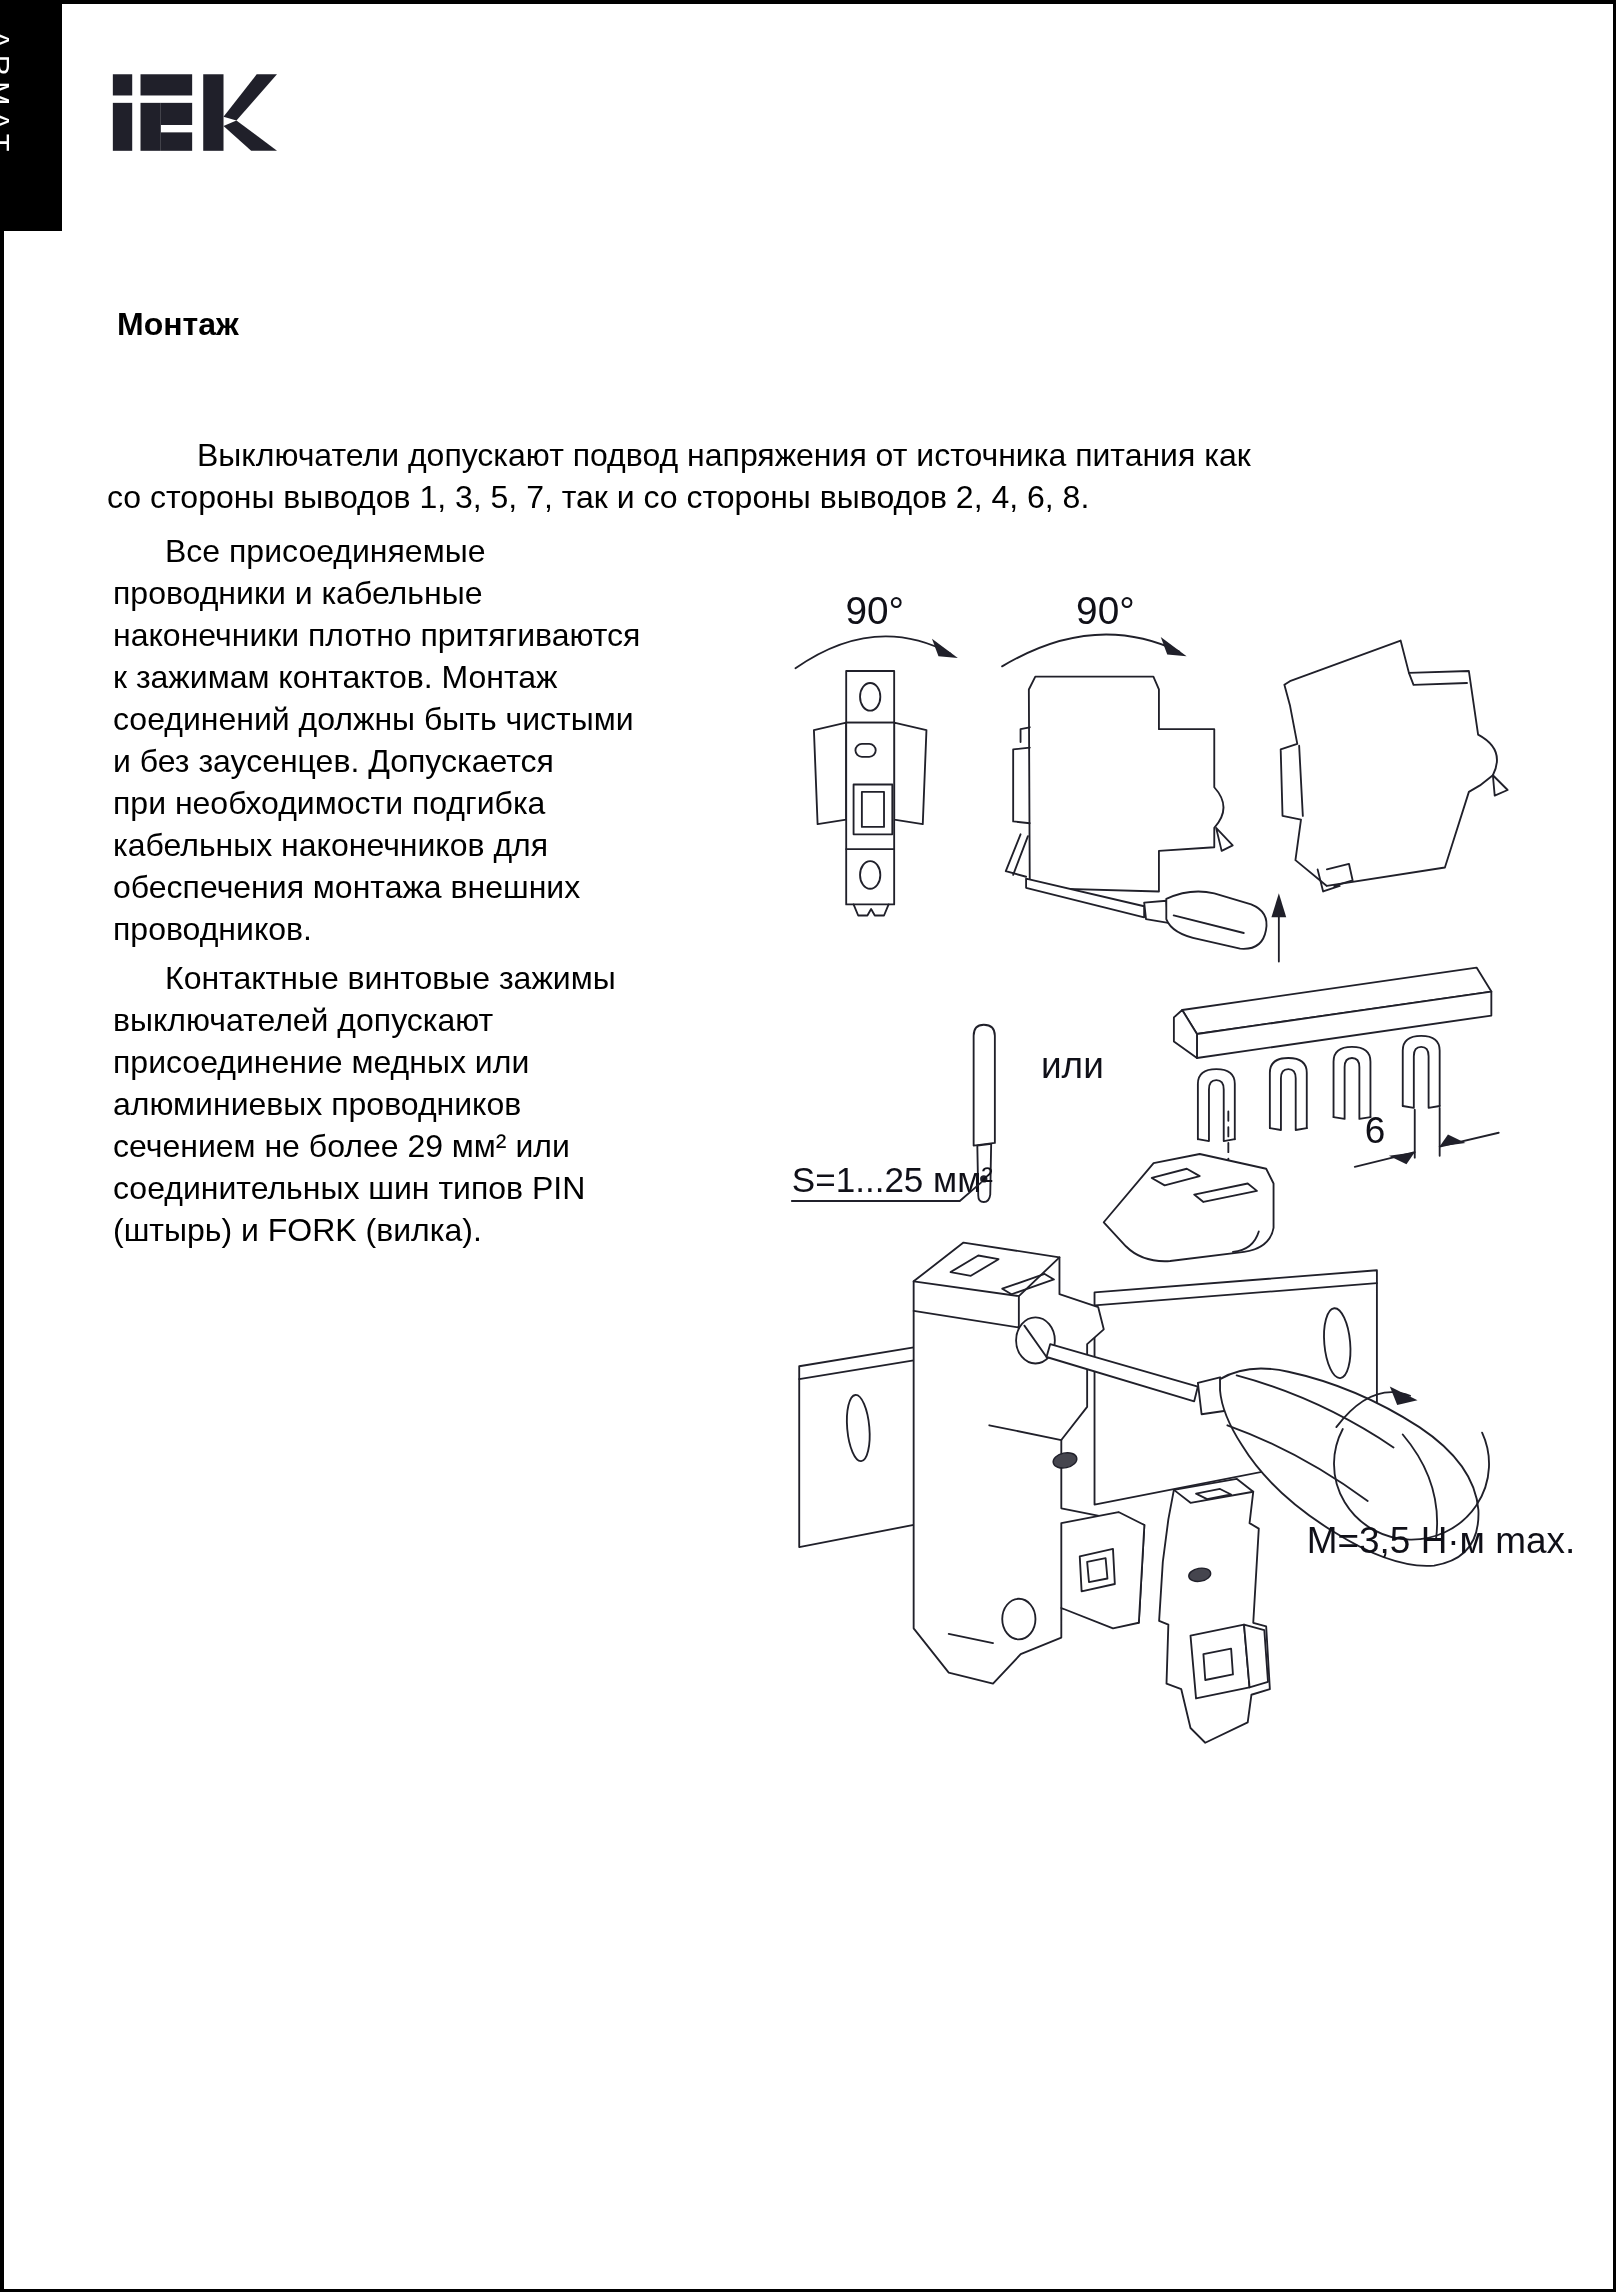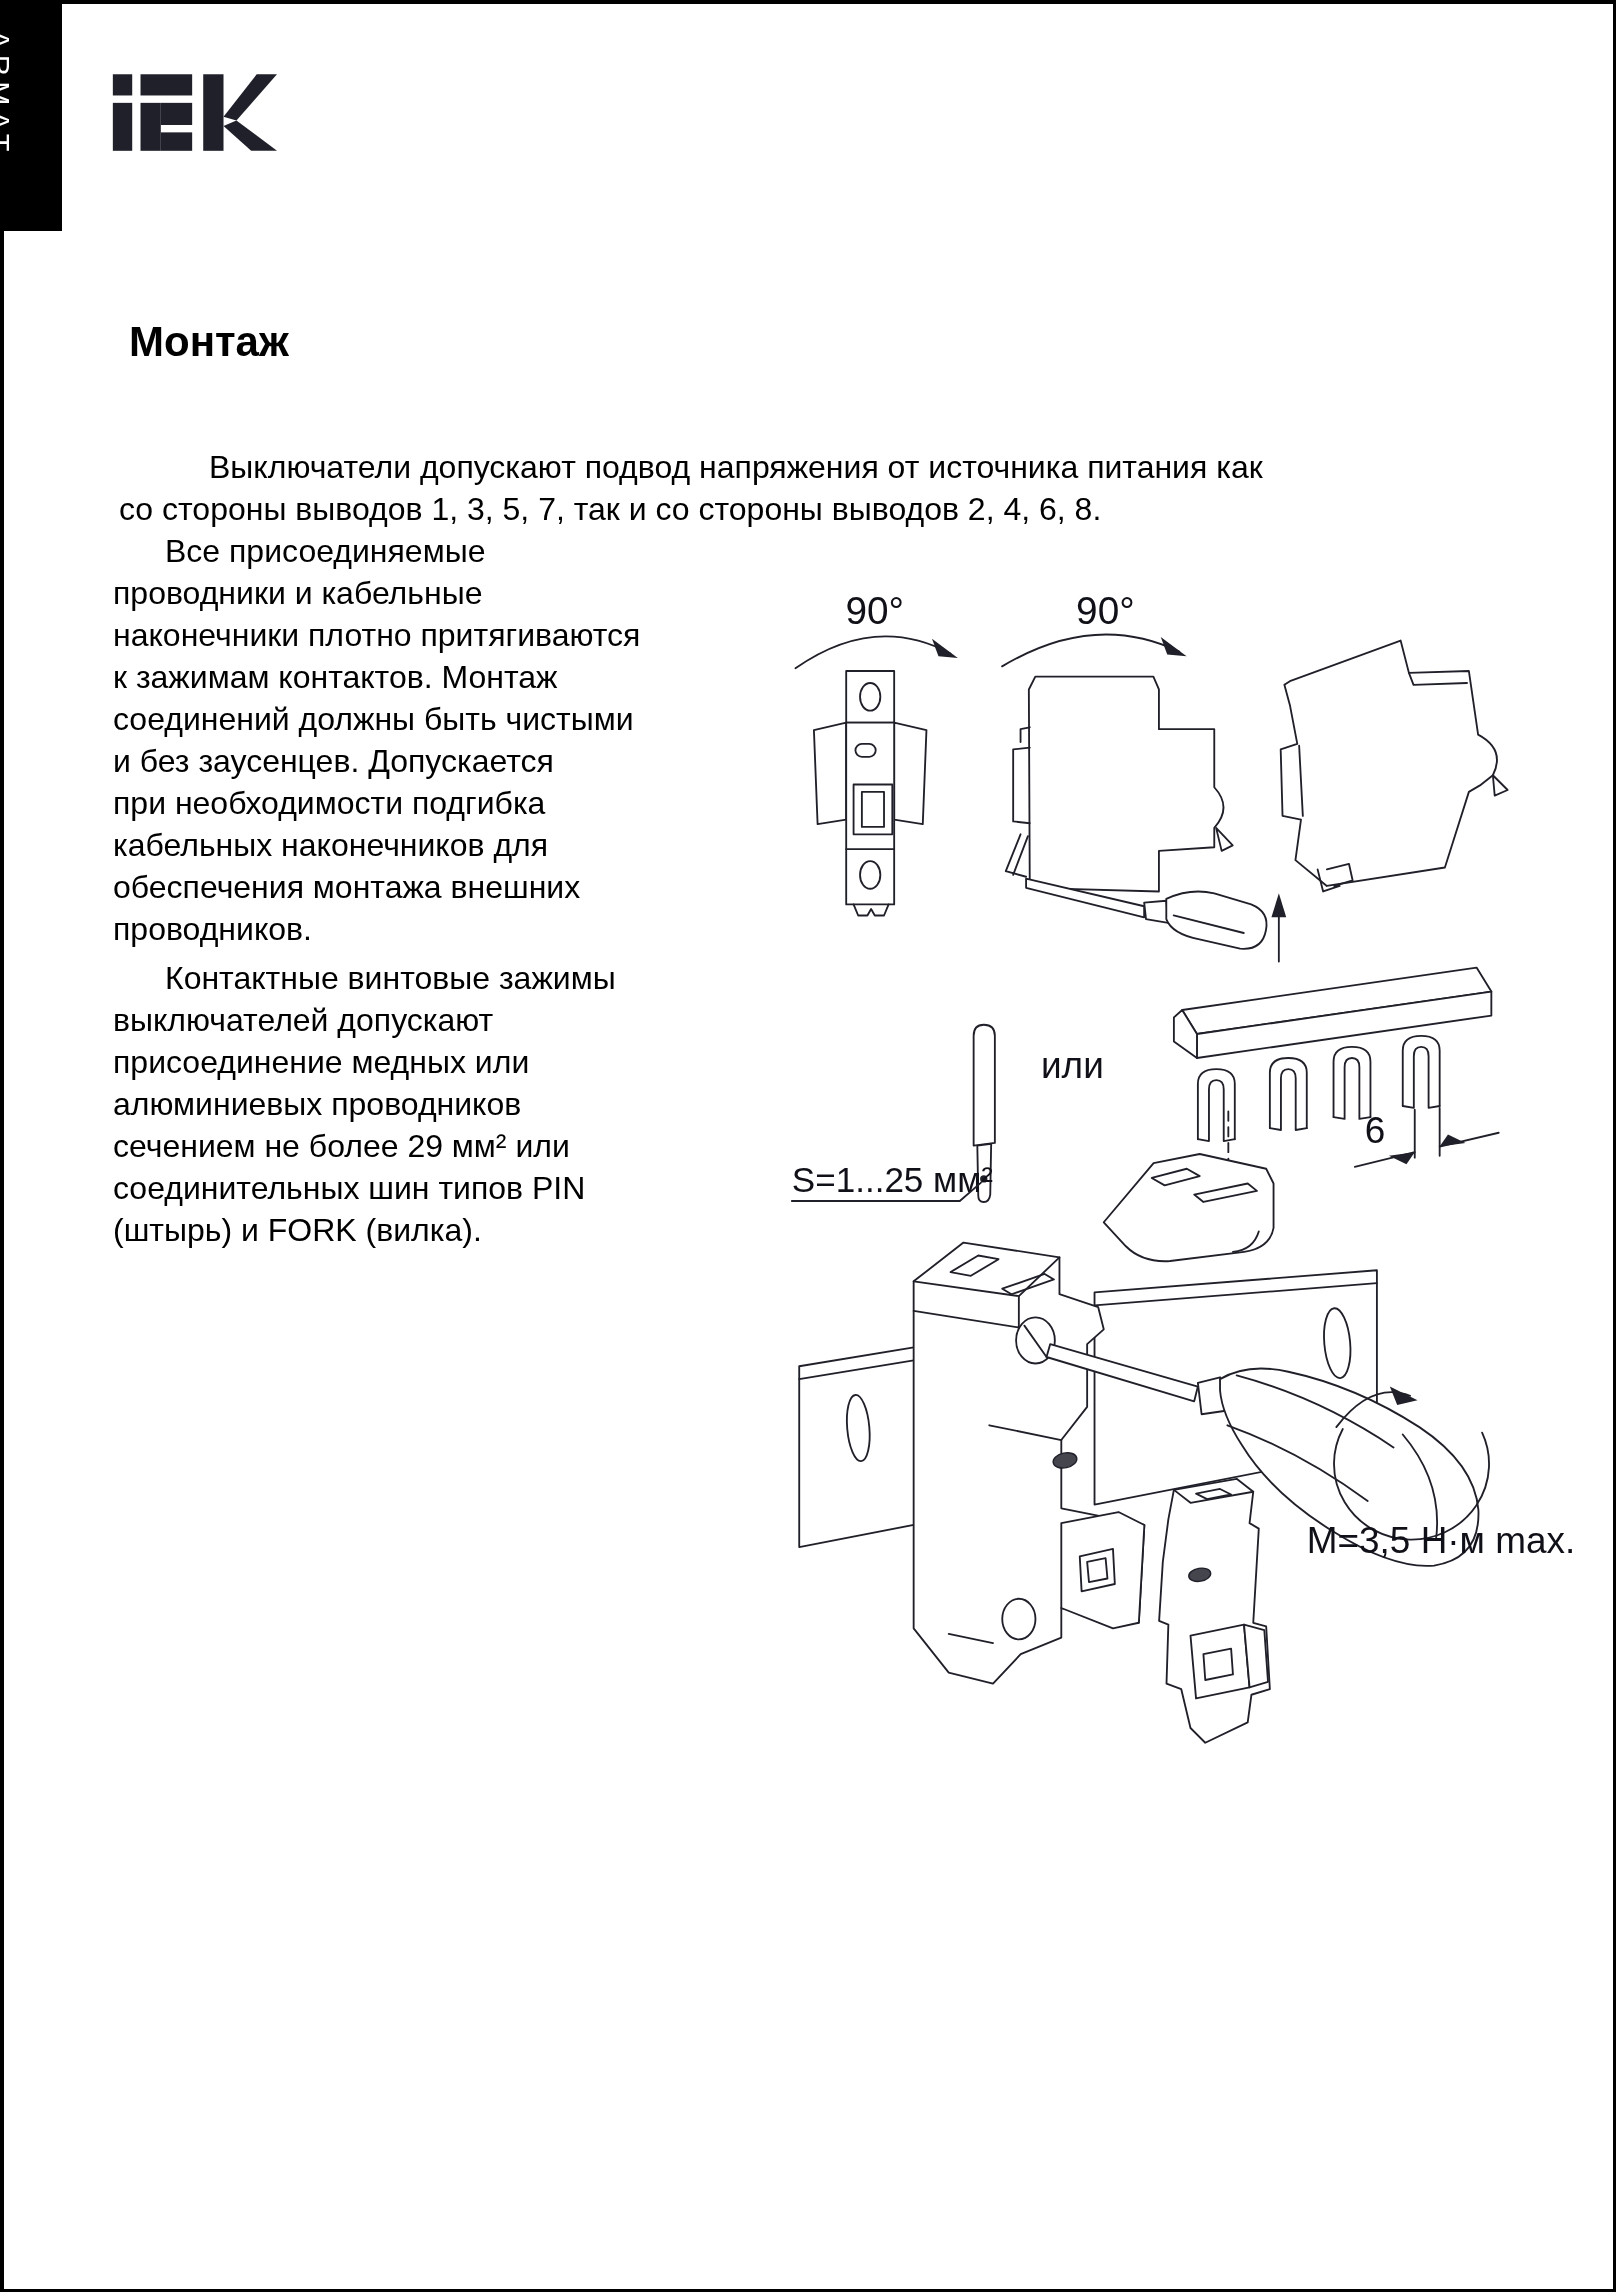--- a/index.html
+++ b/index.html
@@ -3,22 +3,22 @@
 <meta charset="utf-8">
 <style>
   html,body{margin:0;padding:0;background:#888;}
   .page{position:relative;width:1617px;height:2293px;background:#fff;overflow:hidden;
         font-family:"Liberation Sans",sans-serif;color:#000;}
   .frame{position:absolute;inset:0;border:4.6px solid #000;box-sizing:border-box;pointer-events:none;}
   .brand-bar{position:absolute;left:0;top:0;width:62px;height:231px;background:#000;}
   .brand-label{position:absolute;left:14.8px;top:29.5px;color:#fff;font-size:29px;letter-spacing:5.5px;
                white-space:nowrap;transform:rotate(90deg);transform-origin:0 0;font-weight:400;}
   .logo{position:absolute;left:111px;top:74px;}
-  .heading{position:absolute;left:117px;top:306px;font-size:42px;font-weight:700;margin:12px;}
-  .para{font-size:32px;line-height:42px;white-space:pre-line;margin:16px;}
+  .heading{position:absolute;left:117px;top:306px;font-size:32px;font-weight:700;margin:0;}
+  .para{font-size:32px;line-height:42px;white-space:pre-line;margin:4px;}
   .intro{position:absolute;left:103px;top:430px;width:1394px;text-indent:90px;}
   .leftcol{position:absolute;left:113px;top:530px;width:668px;}
   .leftcol p{margin:0 0 6.5px 0;text-indent:52px;}
   svg{position:absolute;overflow:visible;font-family:"Liberation Sans",sans-serif;}
   .lineart{stroke:#20202a;stroke-width:2;fill:none;stroke-linejoin:round;stroke-linecap:round;}
   .fillw{fill:#fff;}
   .solid{fill:#20202a;stroke:none;}
   .pill{fill:#45454e;stroke:#20202a;stroke-width:1.5;}
   .lbl{fill:#101018;stroke:none;font-size:40px;}
   .lbl-big{fill:#101018;stroke:none;font-size:42px;}

